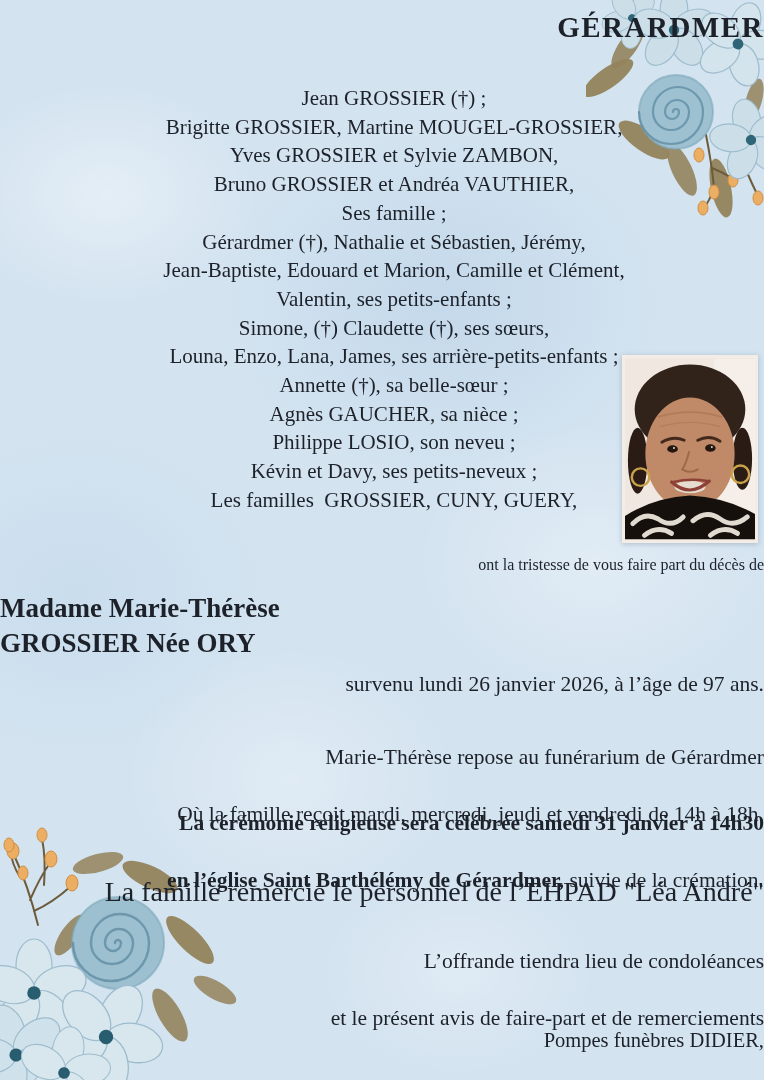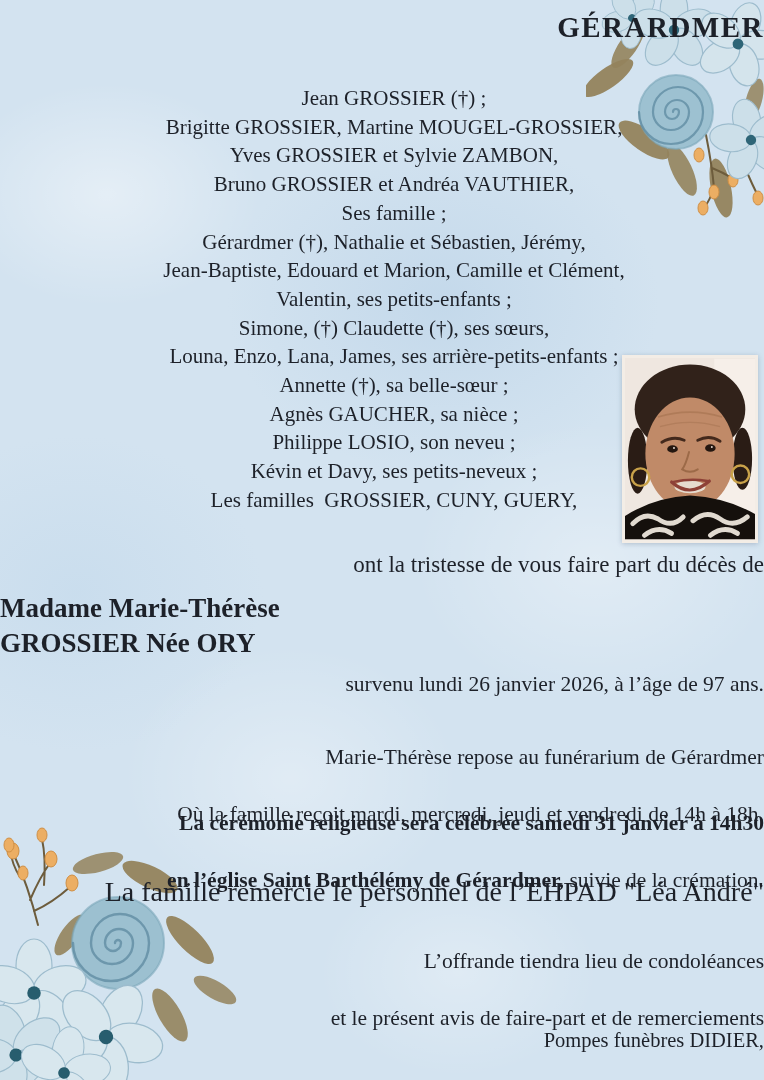--- a/index.html
+++ b/index.html
@@ -19,21 +19,21 @@
       radial-gradient(ellipse 260px 220px at 10% 55%, rgba(190,214,234,.45), transparent 72%);
   }
   .line{
     position:absolute;left:0;width:100%;
     margin:0;text-align:right;
     white-space:pre-wrap;
   }
   .title{top:11px;font-size:29px;font-weight:bold;letter-spacing:1.5px;}
   .family{position:absolute;top:84px;left:0;width:100%;margin-left:12px;}
   .family p{margin:0;text-align:center;font-size:21px;line-height:28.7px;white-space:pre-wrap;}
-  .intro{top:551px;font-size:23px;line-height:28.7px;}
+  .intro{top:551px;font-size:16px;line-height:28.7px;}
   .name-block{position:absolute;top:591px;left:0;width:100%;text-align:left;}
   .name-block p{margin:0;font-size:27px;font-weight:bold;line-height:35px;}
   .survenu{top:670px;font-size:21.5px;line-height:29px;}
   .repose{top:714px;font-size:21.5px;line-height:28.7px;}
   .ceremony{top:780px;font-size:21.5px;line-height:28.7px;font-weight:bold;}
   .ceremony .normal{font-weight:normal;}
   .thanks{top:849px;font-size:28px;line-height:28.7px;}
   .offering{top:918px;font-size:21.5px;line-height:28.7px;}
   .funeral{top:999px;font-size:20.5px;line-height:27.6px;}
   .bold{font-weight:normal;}

